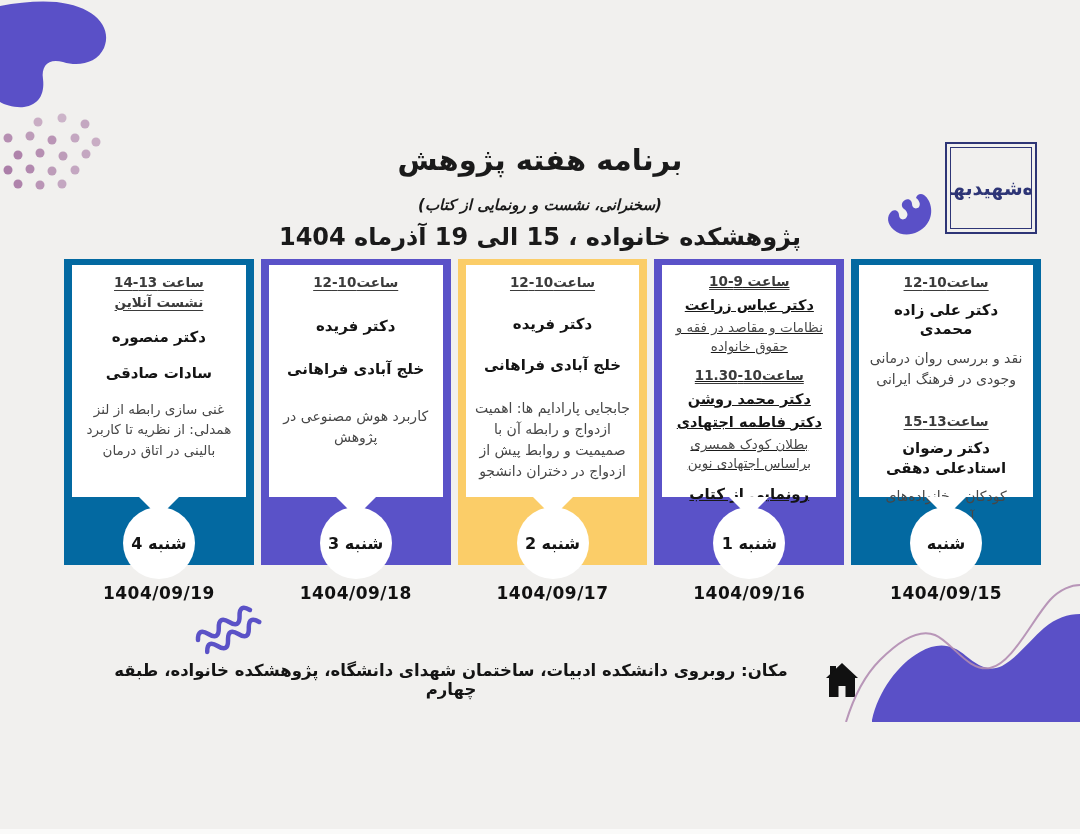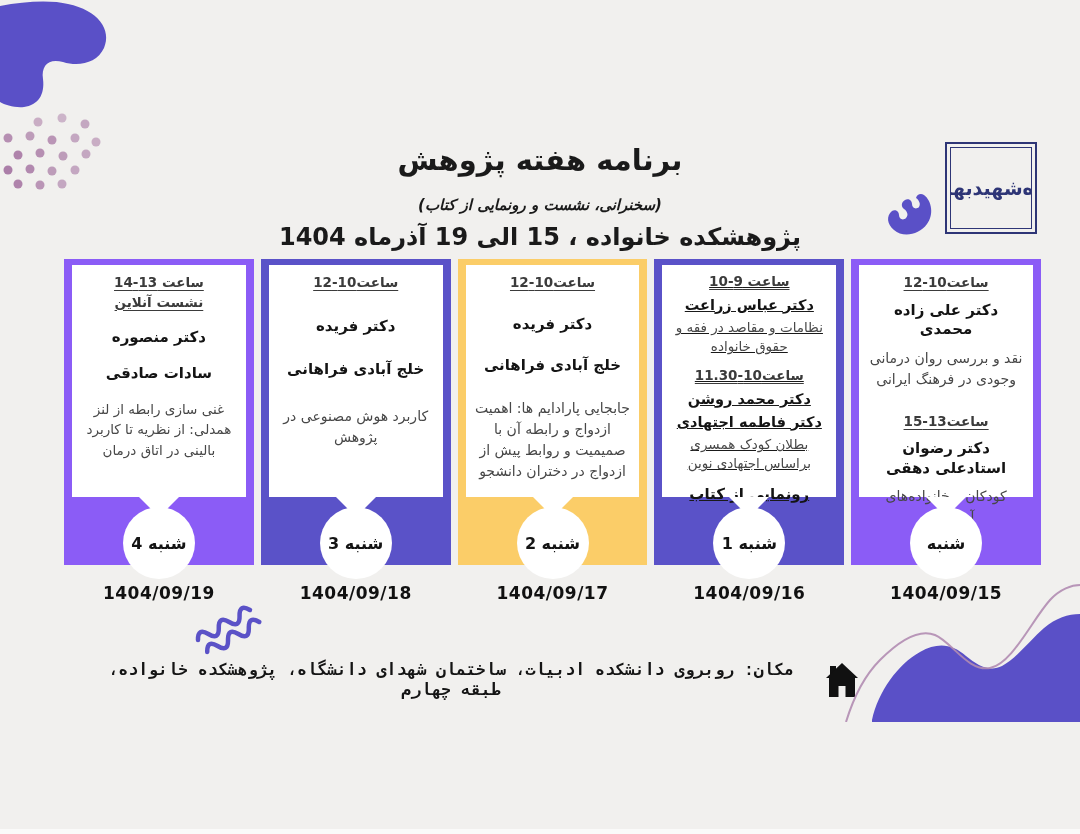--- a/index.html
+++ b/index.html
@@ -35,21 +35,21 @@
   .header-title{ font-size:29px; font-weight:bold; line-height:36px; }
   .header-subtitle{ font-size:15px; font-weight:bold; font-style:italic; line-height:22px; margin-top:16px; }
   .header-dateline{ font-size:24px; font-weight:bold; line-height:34px; margin-top:4px; }
 
   
   .cards-row{
     position:absolute; top:259px; left:64px; width:977px; height:306px;
     display:flex; gap:7px; direction:rtl;
   }
   .card{ position:relative; flex:1 1 0; height:306px; }
-  .theme-orange{ background:#8b5cf6; }
+  .theme-orange{ background:#0369a1; }
   .theme-purple{ background:#5A52C8; }
   .theme-yellow{ background:#FBCD68; }
   .card-body{
     position:relative; margin:6px 8px 0; height:232px; background:#fff;
     padding:8px 7px 0; text-align:center;
   }
   .tail{
     position:absolute; left:50%; bottom:-20px; transform:translateX(-50%);
     width:0; height:0; border-left:20px solid transparent;
     border-right:20px solid transparent; border-top:20px solid #fff;
@@ -83,21 +83,21 @@
     font-weight:bold; font-size:16px; color:#141414; direction:ltr;
   }
   .card-date{
     position:absolute; top:324px; left:0; right:0; text-align:center;
     font-weight:bold; font-size:17px; color:#111; letter-spacing:0.5px; direction:ltr;
   }
 
   
   .location-row{
     position:absolute; top:658px; left:90px; width:770px; height:44px;
-    display:flex; direction:rtl; align-items:center; gap:12px;font-family:Liberation Mono, monospace;
+    display:flex; direction:rtl; align-items:center; gap:12px;
   }
   .home-icon{ flex:0 0 auto; width:36px; height:38px; }
   .location-text{ flex:1 1 auto; text-align:center; font-weight:bold; font-size:16.5px; color:#141414; }
 </style>
 </head>
 <body>
 
 <div class="canvas">
 
   <svg class="deco deco-blob" viewBox="0 0 135 192" xmlns="http://www.w3.org/2000/svg">

